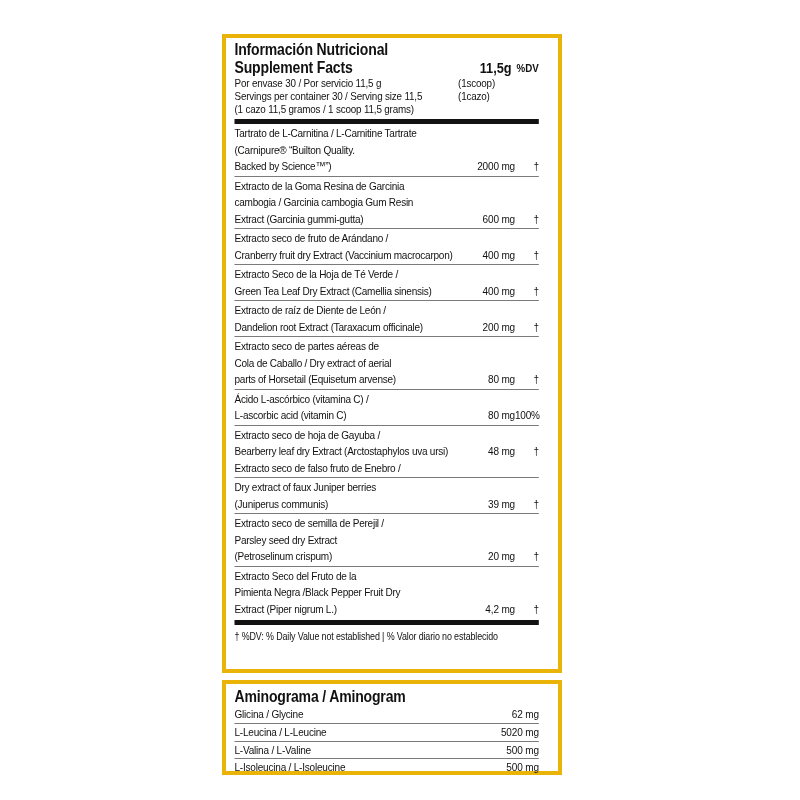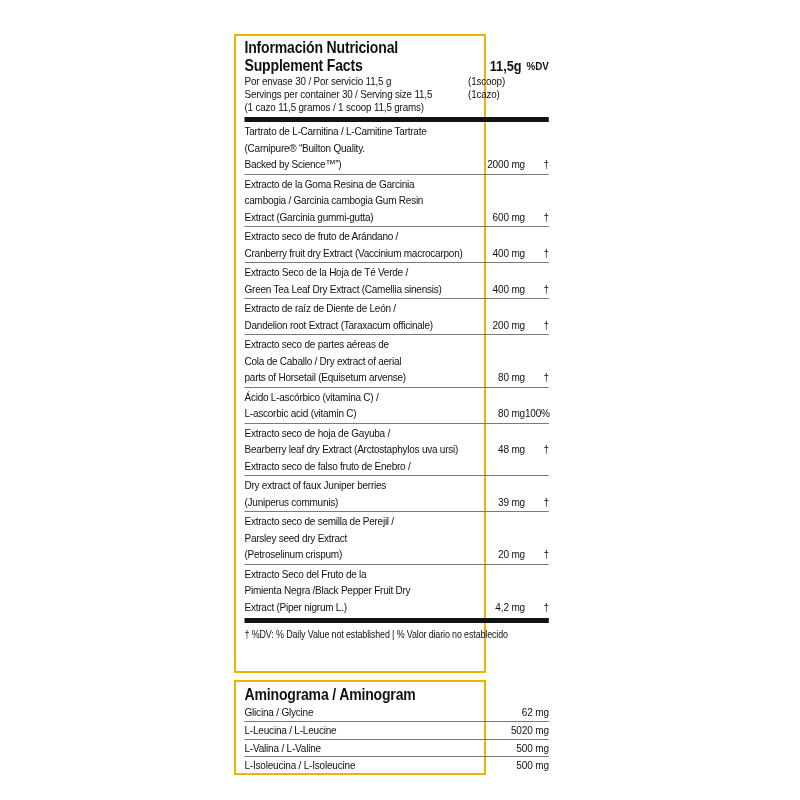--- a/index.html
+++ b/index.html
@@ -2,22 +2,22 @@
 <html><head>
 <meta charset="utf-8">
 <style>
   html,body { margin:0; padding:0; }
   body {
     width:800px; height:800px; background:#ffffff;
     font-family:"Liberation Sans", sans-serif; color:#111111;
     position:relative; overflow:hidden;
   }
   .panel {
-    position:absolute; left:234px; width:252px;
-    border:2px solid #eab308; box-sizing:border-box; background:#ffffff;
+    position:absolute; left:222px; width:340px;
+    border:4px solid #eab308; box-sizing:border-box; background:#ffffff;
   }
   #panel-facts { top:34px;  height:639px; }
   #panel-amino { top:680px; height:95px;  }
   
   .inner {
     width:372px; transform:scaleX(0.85); transform-origin:0 0;
     padding:0 4px 0 10px; box-sizing:border-box;
   }
   .t1 { font-weight:bold; font-size:16.5px; line-height:17.5px; letter-spacing:-0.2px; padding-top:3px; white-space:nowrap; }
   .factsrow { display:flex; align-items:flex-end; font-weight:bold; }

